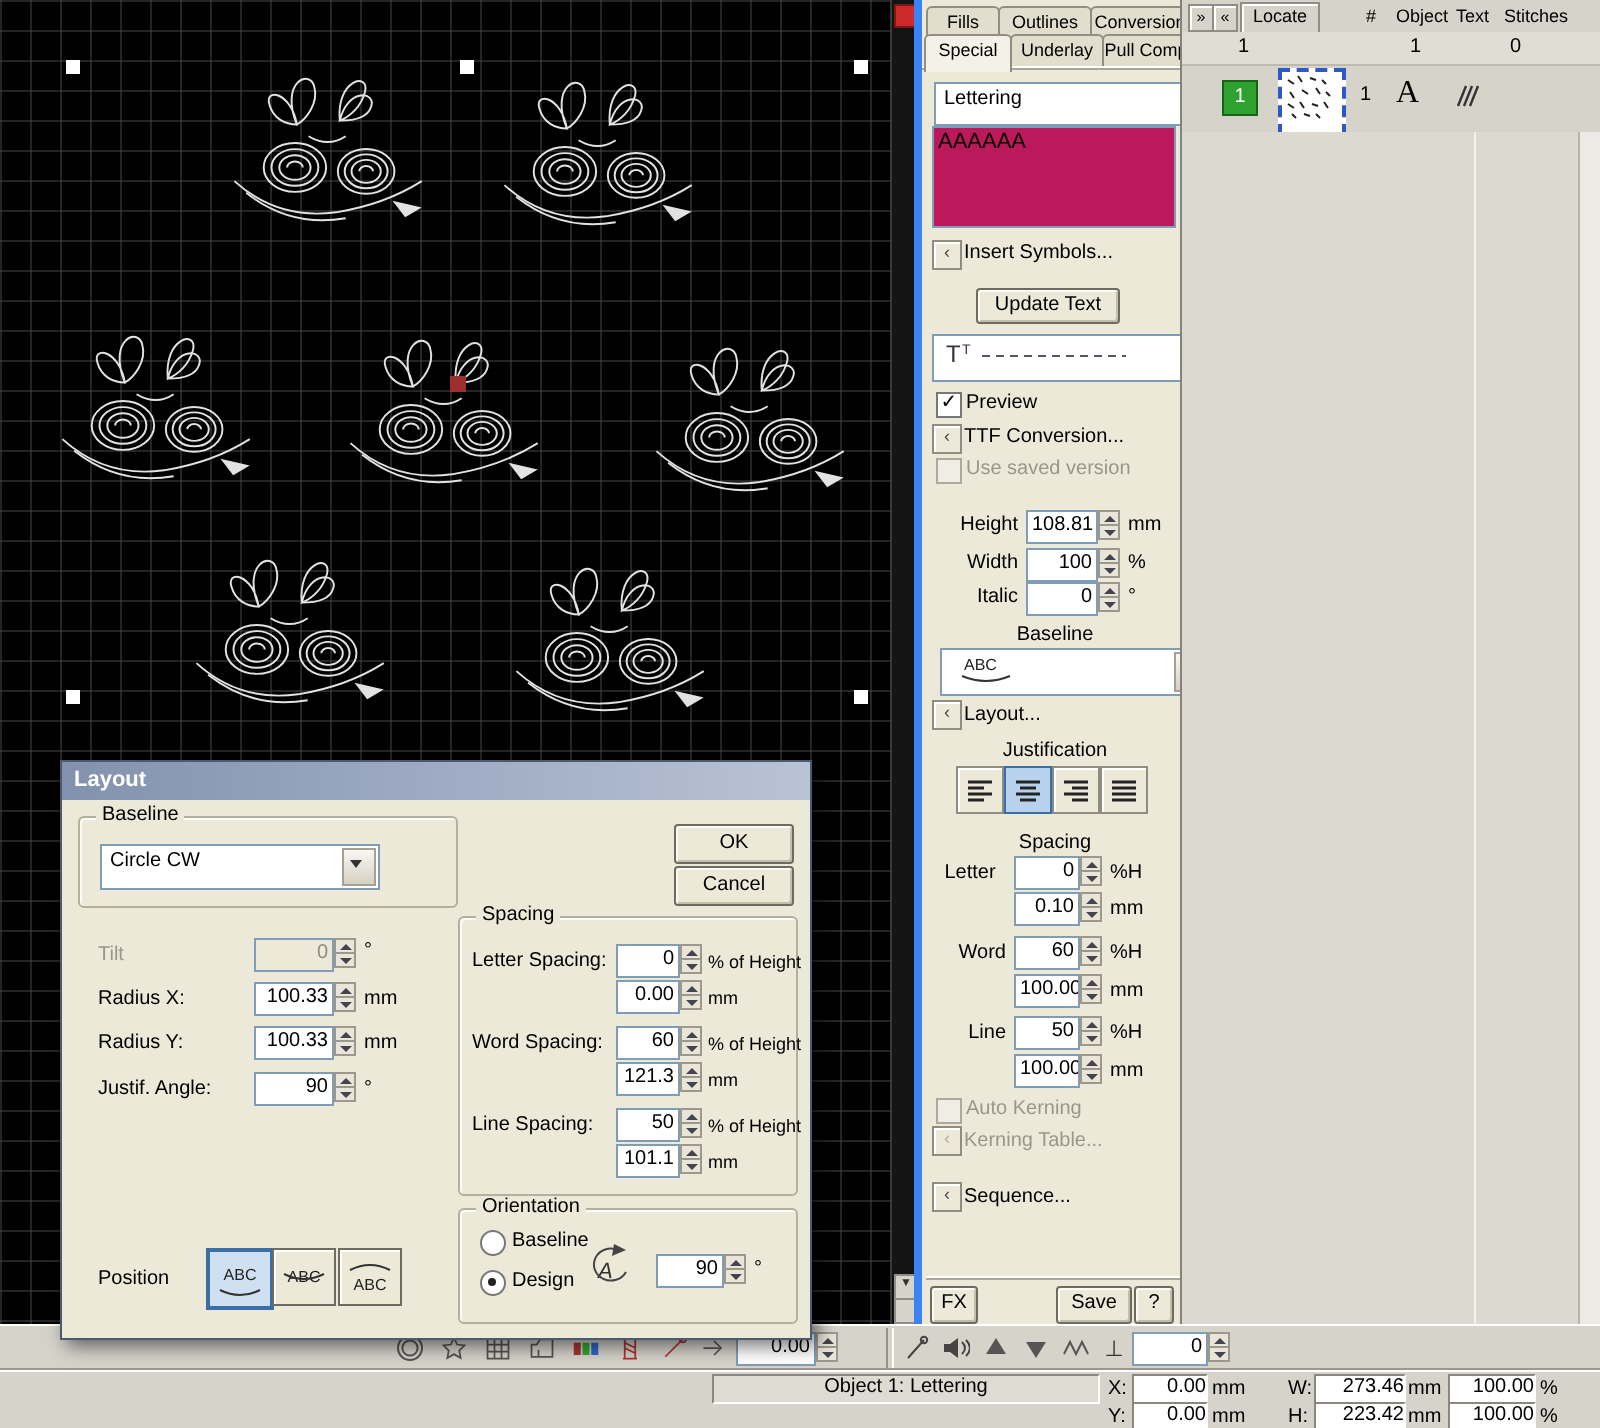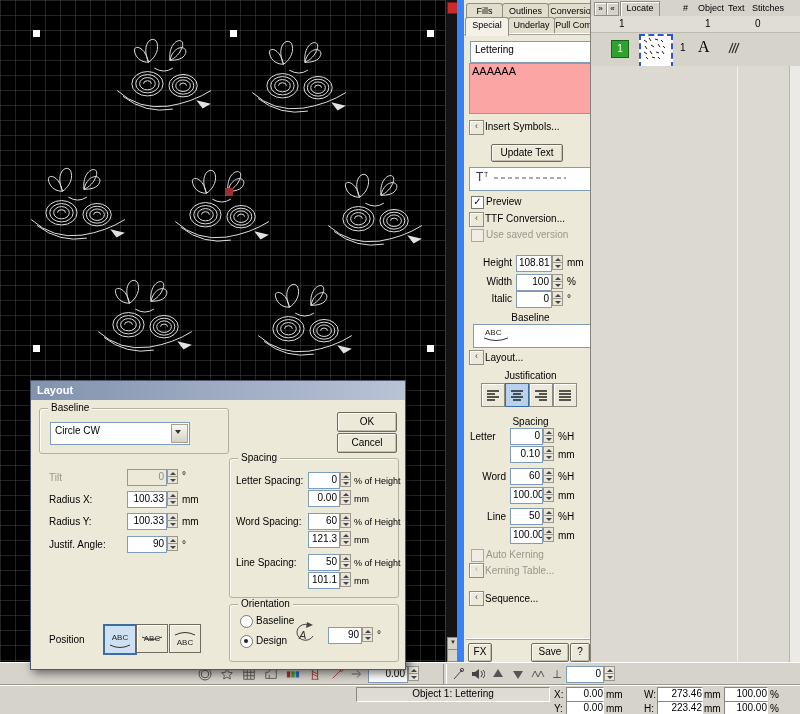--- a/index.html
+++ b/index.html
@@ -8,21 +8,21 @@
 .lbl{position:absolute;font-size:10px;line-height:12px;white-space:nowrap}
 .dis{color:#9a968c}
 .ctr{text-align:center}
 .canvas{background-color:#000;background-image:linear-gradient(rgba(80,80,80,.45) 1px,transparent 1px),linear-gradient(90deg,rgba(80,80,80,.45) 1px,transparent 1px);background-size:15px 15px}
 .handle{position:absolute;width:7px;height:7px;background:#fff}
 .marker{position:absolute;width:8px;height:8px;background:#9c3030}
 .vscroll{background:#141414;border-left:1px solid #3a3a3a}
 .redbtn{position:absolute;left:1px;top:2px;width:10px;height:10px;background:#cc2a2a;border:1px solid #7e1616}
 .sbtn{position:absolute;left:1px;width:10px;height:11px;background:#d6d3cb;border:1px solid #8f8d84;color:#333;font-size:6px;line-height:9px;text-align:center}
 .panel{background:#ece9d8}
-.props{border-left:7px solid #3b82f6}
+.props{border-left:4px solid #3b82f6}
 .tab{position:absolute;background:#e2decd;border:1px solid #928f82;border-bottom:none;border-radius:3px 3px 0 0;font-size:9px;text-align:center;padding-top:2px;height:14px;overflow:hidden}
 .tab.active{background:#f4f2e8;height:16px;z-index:2}
 .hr{position:absolute;height:1px;background:#fff;border-bottom:1px solid #a9a699}
 .field{background:#fff;border:1px solid #7f9db9;font-size:10px;line-height:13px;text-align:right;padding:0 2px;overflow:hidden;white-space:nowrap}
 .field.gray{background:#ece9d8;color:#8f8c80}
 .nf{position:absolute;display:flex;height:15px}
 .nf .field{flex:1;height:15px}
 .spin{width:11px;height:15px;display:flex;flex-direction:column}
 .spin i{flex:1;background:#e9e5d8;border:1px solid #9c998c;position:relative}
 .spin i+i{border-top:none}
@@ -52,21 +52,21 @@
 .ohead{position:absolute;left:0;top:0;right:0;height:16px;border-bottom:1px solid #b5b2a8}
 .obtn{position:absolute;background:#d6d3cb;border:1px solid #8f8d84;box-shadow:inset 1px 1px 0 #fff;font-size:8px;text-align:center}
 .badge{position:absolute;width:16px;height:16px;background:#2ea12e;border:1px solid #176317;color:#fff;font-size:10px;line-height:15px;text-align:center}
 .thumb{position:absolute;width:30px;height:30px;background:#fff;border:2px dashed #2e57c8}
 .listarea{position:absolute;background:#dcd9d1}
 .bar{background:#d6d3cb}
 .sunk{position:absolute;background:#fff;border:1px solid;border-color:#8a887e #fff #fff #8a887e;font-size:10px;line-height:12px;text-align:right;padding:0 0;white-space:nowrap}
 .slbl{position:absolute;font-size:10px;line-height:12px;white-space:nowrap}
 .ticon{position:absolute;width:16px;height:16px;display:flex;align-items:center;justify-content:center;font-size:11px;color:#333}
 .vsep{position:absolute;width:2px;border-left:1px solid #979588;border-right:1px solid #fff}
-.txt{position:absolute;background:#fca5a5;border:1px solid #7f9db9;font-family:"Liberation Sans",sans-serif;font-size:11px;resize:none;padding:1px 2px}
+.txt{position:absolute;background:#be185d;border:1px solid #7f9db9;font-family:"Liberation Sans",sans-serif;font-size:11px;resize:none;padding:1px 2px}
 .serifA{font-family:"Liberation Serif",serif;font-size:16px;line-height:18px}
 </style>
 </head>
 <body>
 
 <div id="app">
 
   <div class="abs canvas" style="left:0;top:0;width:445px;height:662px">
     <svg width="0" height="0" style="position:absolute">
       <defs>
@@ -219,21 +219,21 @@
         </svg>
       </div>
     <div class="jbtn" style="left:89px;top:383px">
       <svg width="14" height="14" viewBox="0 0 14 14">
           <path d="M1 3h12M1 6h12M1 9h12M1 12h12" stroke="#222" stroke-width="1.4" fill="none"></path>
         </svg>
       </div>
 
     <span class="lbl ctr" style="left:0;top:416px;width:133px">Spacing</span>
 
-    <span class="lbl" style="left:6px;top:431px;width:36px;text-align:left">Letter</span>
+    <span class="lbl" style="left:6px;top:431px;width:36px;text-align:center">Letter</span>
     <span class="nf" style="left:46px;top:428px;width:44px">
       <span class="field">0</span>
       <span class="spin">
           <i class="up"></i>
           <i class="dn"></i>
         </span>
     </span>
     <span class="lbl" style="left:94px;top:431px">%H</span>
     <span class="nf" style="left:46px;top:446px;width:44px">
       <span class="field">0.10</span>

